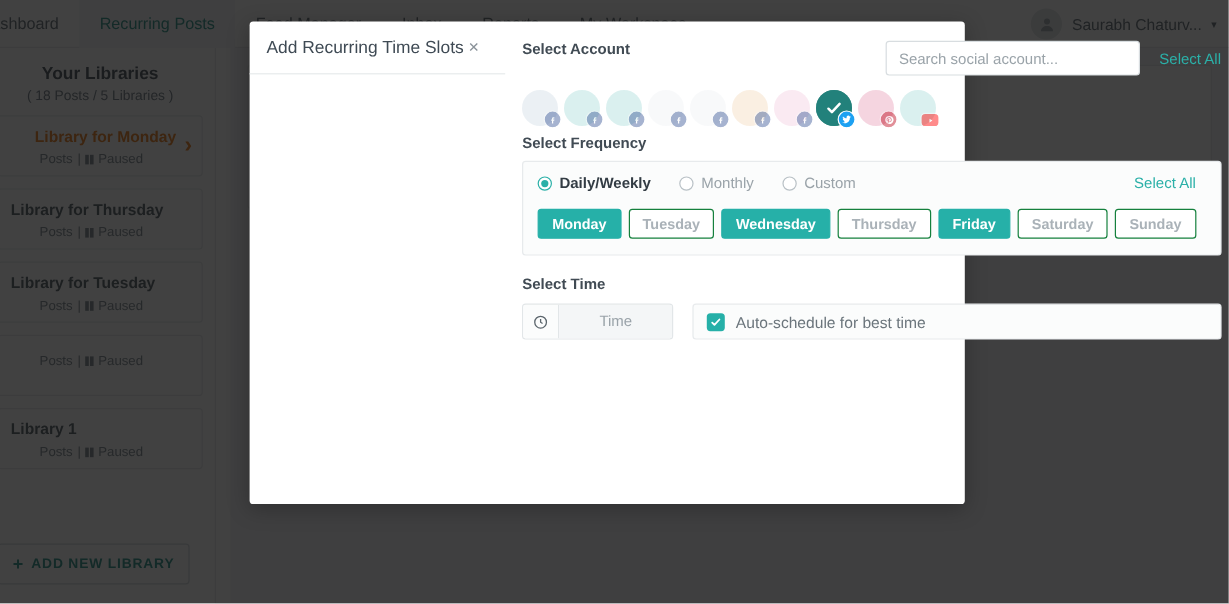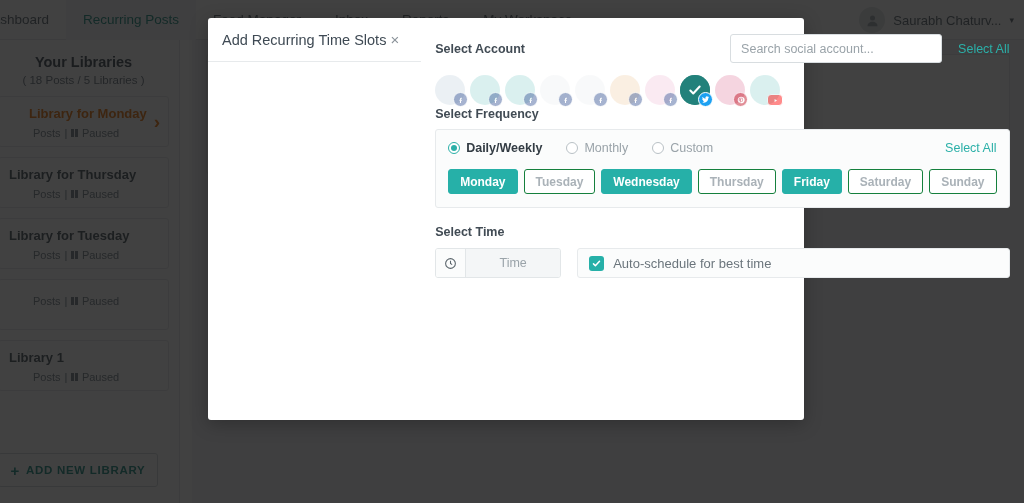--- a/index.html
+++ b/index.html
@@ -87,21 +87,21 @@
     font-size:15px; color:#8a9299; line-height:1; padding:3px 4px; cursor:pointer;
   }
   .modal-body { flex:1 1 auto; padding:16px 14px 0 14px; }
   .modal-footer {
     height:60px; flex:0 0 auto; display:flex; align-items:center;
     justify-content:flex-end; padding:0 14px; border-top:1px solid transparent;
   }
 
   .sec-label { font-size:12.5px; font-weight:bold; color:#414b54; }
 
-  .row-acc { display:flex; align-items:center; justify-content:space-between; }
+  .row-acc { display:flex; justify-content:space-between; }
   .search-box {
     width:212px; height:29px; border:1px solid #d8dde0; border-radius:3px;
     font-size:12.5px; color:#8e989f; padding:0 10px; outline:none; background:#fff;
   }
   .search-box::placeholder { color:#9aa3a9; }
   .select-all {
     font-size:12.5px; color:#2bb0a8; margin-left:16px; white-space:nowrap; cursor:pointer;
   }
 
   .avatars { display:flex; align-items:center; gap:5px; margin-top:10px; height:34px; }
@@ -129,21 +129,21 @@
   }
   .acc.selected .badge { opacity:1; }
   .badge.facebook { background:#3b5998; }
   .badge.twitter  { background:#1da1f2; }
   .badge.pinterest{ background:#bd081c; }
   .badge.youtube  { background:#ff0000; border-radius:4px; width:16px; height:12px; bottom:-1px; }
   .badge svg { display:block; }
 
   .freq-box {
     margin-top:8px; border:1px solid #e7eaec; border-radius:3px;
-    background:#fbfcfc; padding:11px 12px 13px 12px;
+    background:#fbfcfc; padding:11px 20px 13px 12px;
   }
   .freq-top { display:flex; align-items:center; }
   .radio { display:flex; align-items:center; gap:6px; margin-right:24px; cursor:pointer; }
   .radio .dot {
     width:12px; height:12px; border-radius:50%; border:1px solid #b9c1c6;
     background:#fff; display:flex; align-items:center; justify-content:center;
   }
   .radio.on .dot { border-color:#2bb0a8; }
   .radio.on .dot::after { content:''; width:6px; height:6px; border-radius:50%; background:#2bb0a8; }
   .radio .lbl { font-size:12.5px; color:#9aa3a9; }
@@ -394,21 +394,21 @@
           <div class="acc">
             <div class="pic" style="background: rgb(168, 220, 216);"></div>
             <div class="badge youtube">
               <svg width="9" height="7" viewBox="0 0 24 18" fill="#fff">
                 <path d="M9.5 13V5l6.5 4z"></path>
               </svg>
             </div>
           </div>
         </div>
 
-      <div class="sec-label" style="margin-top:0;">Select Frequency</div>
+      <div class="sec-label" style="margin-top:5px;">Select Frequency</div>
       <div class="freq-box">
         <div class="freq-top">
           <div id="freq-radios" style="display:flex;align-items:center;">
               <div class="radio on">
                 <span class="dot"></span>
                 <span class="lbl">Daily/Weekly</span>
               </div>
               <div class="radio">
                 <span class="dot"></span>
                 <span class="lbl">Monthly</span>

